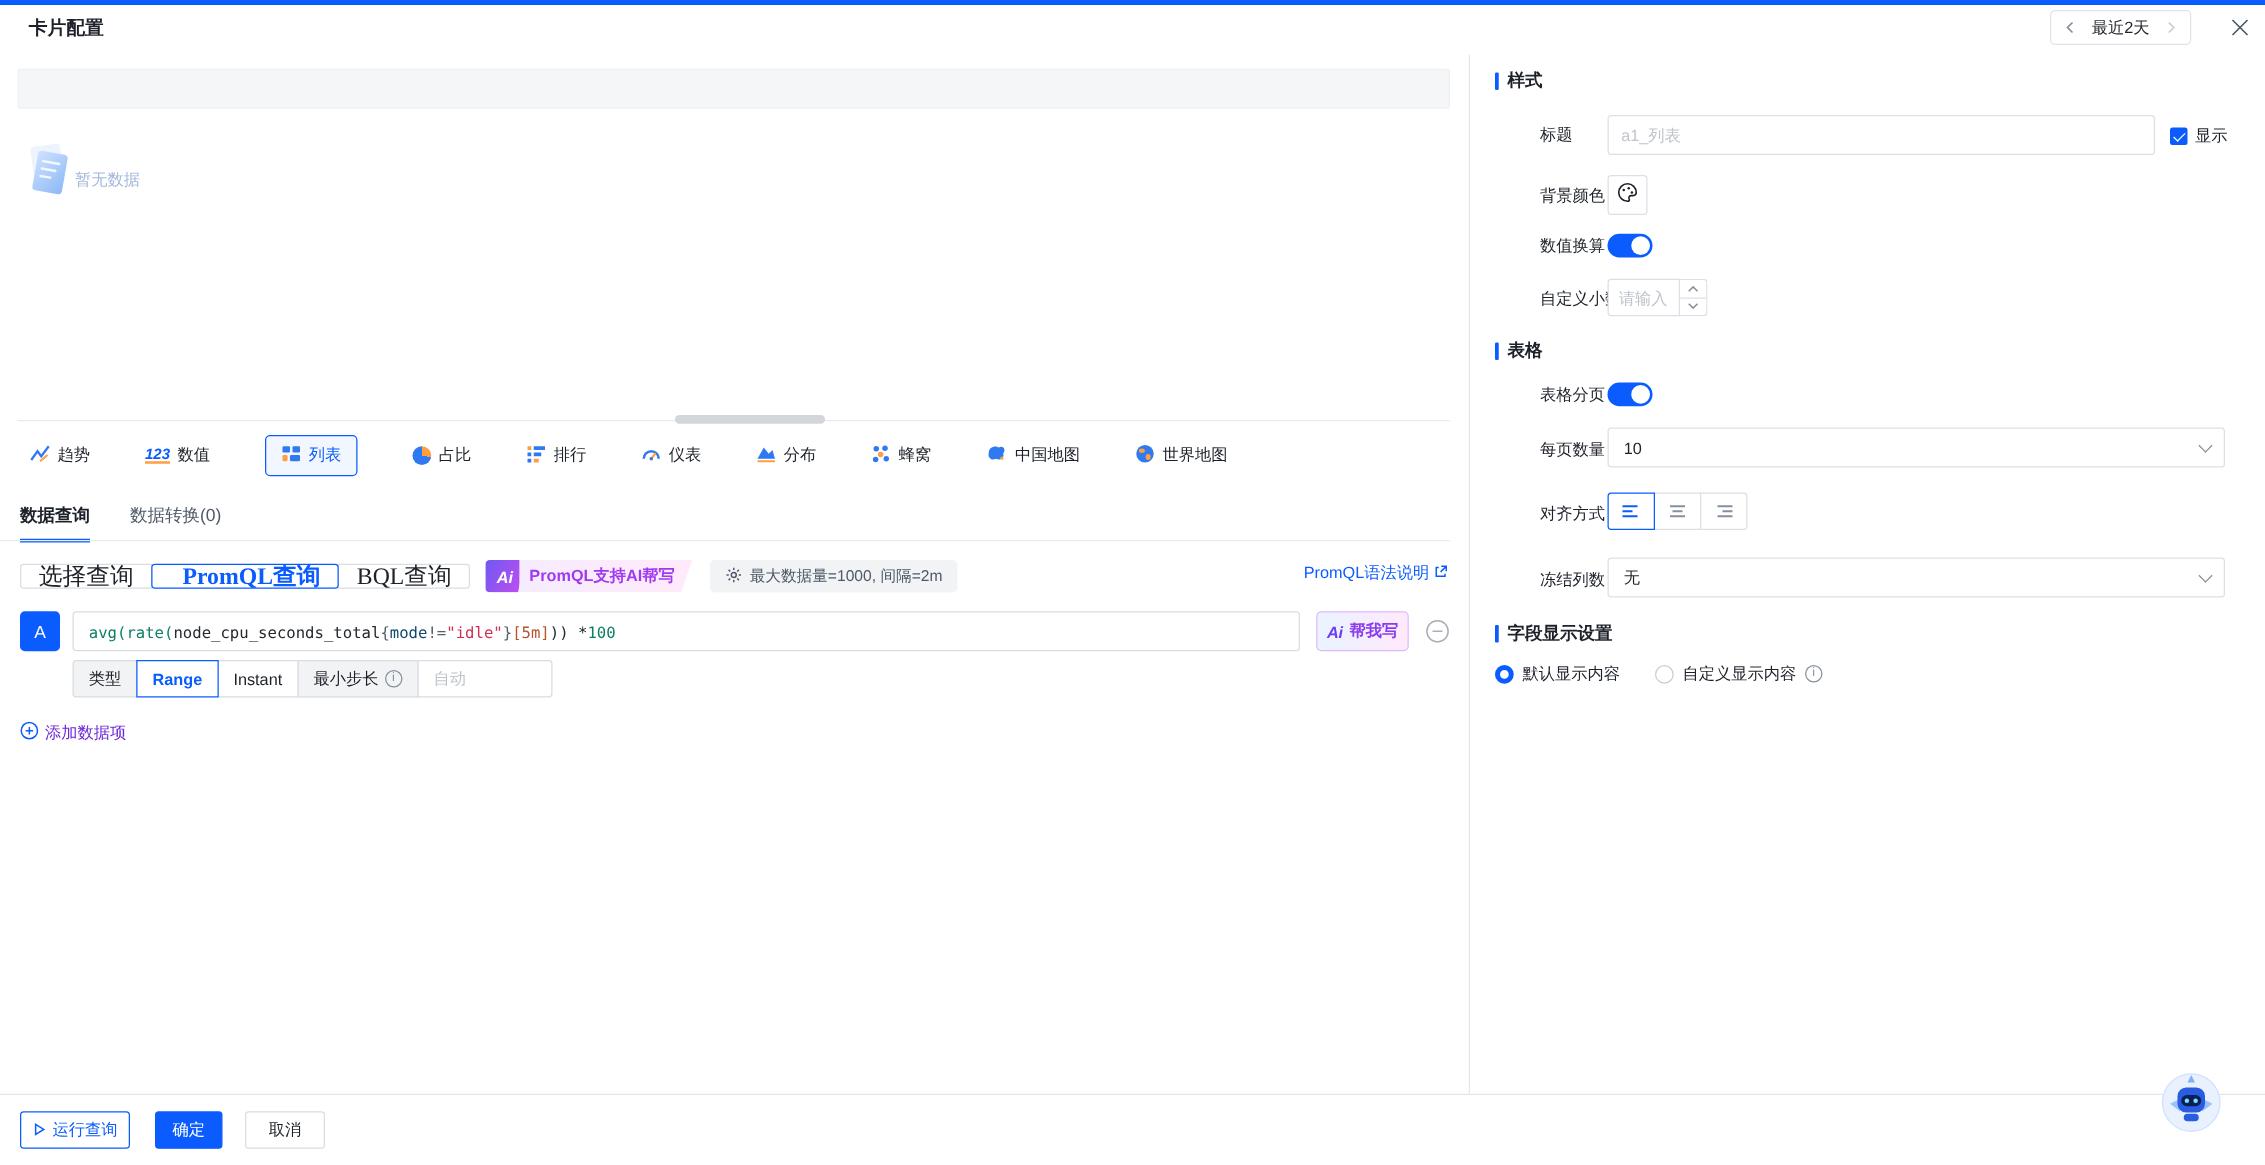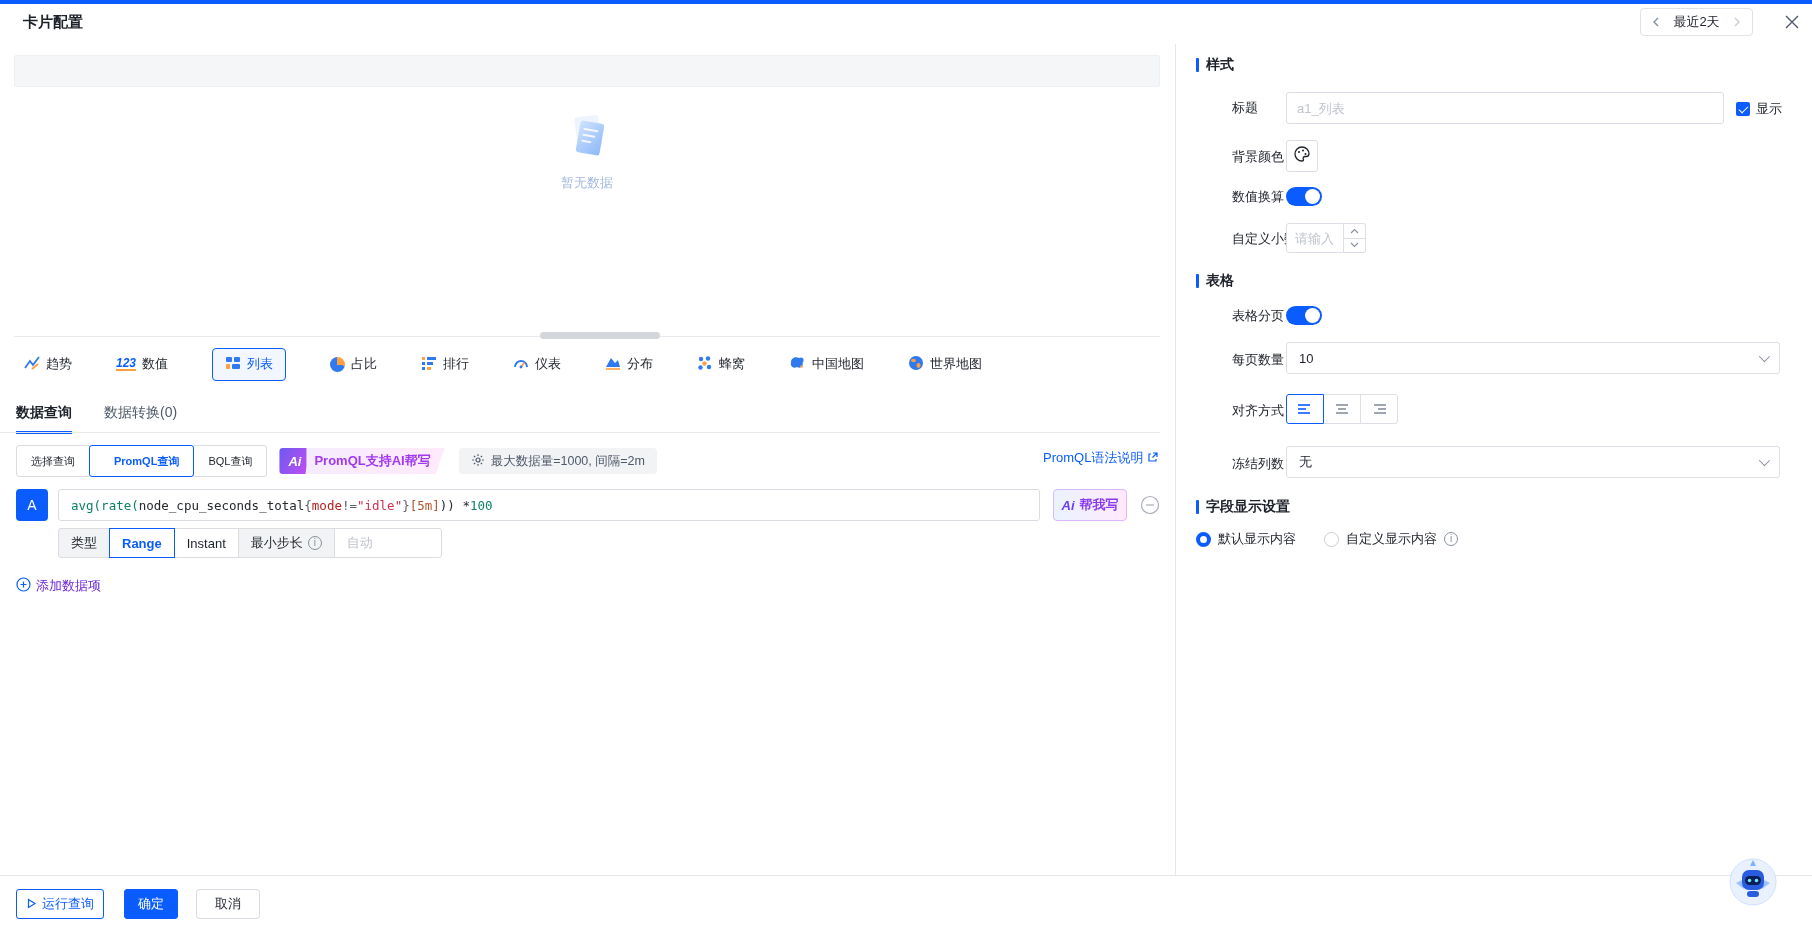--- a/index.html
+++ b/index.html
@@ -11,21 +11,21 @@
 
   
   .hdr-title { position:absolute; top:13px; left:23px; font-size:15px; font-weight:bold; }
   .time-ctl { position:absolute; top:8px; left:1640px; width:113px; height:28px; border:1px solid #e0e2e8; border-radius:4px; background:#fff; display:flex; align-items:center; justify-content:space-between; padding:0 9px; }
   .time-ctl .lbl { font-size:13px; color:#1d2129; }
   .chev-btn { width:12px; height:12px; display:flex; align-items:center; justify-content:center; cursor:pointer; }
   .close-btn { position:absolute; top:12px; left:1782px; width:20px; height:20px; display:flex; align-items:center; justify-content:center; cursor:pointer; }
 
   
   .preview-headerbar { position:absolute; top:55px; left:14px; width:1146px; height:32px; background:#f5f6f8; border:1px solid #eef0f3; border-radius:2px; }
-  .empty-state { position:absolute; top:112px; left:14px; width:1146px; display:flex; flex-direction:column; align-items:center; }
+  .empty-state { position:absolute; top:112px; left:14px; width:1146px; display:flex; flex-direction:row; align-items:center; }
   .empty-text { margin-top:8px; font-size:13px; color:#a3b8dc; }
 
   .divider-h1 { position:absolute; top:336px; left:14px; width:1146px; height:1px; background:#e8eaee; }
   .resize-handle { position:absolute; top:332px; left:540px; width:120px; height:7px; background:#d3d6db; border-radius:4px; }
 
   
   .chart-tabs { position:absolute; top:346px; left:24px; height:36px; display:flex; align-items:center; gap:44px; }
   .ctab { display:flex; align-items:center; gap:6px; font-size:13px; color:#1d2129; cursor:pointer; white-space:nowrap; }
   .ctab.active { border:1px solid #0b5cff; background:#f2f7ff; border-radius:4px; padding:6px 12px; color:#0b5cff; }
   .num-glyph { font-size:12px; font-weight:bold; font-style:italic; color:#0b5cff; border-bottom:2px solid #ff9f40; line-height:12px; }
@@ -33,35 +33,35 @@
 
   
   .qtabs { position:absolute; top:404px; left:16px; display:flex; gap:32px; }
   .qtab { font-size:14px; color:#4e5969; cursor:pointer; padding-bottom:9px; }
   .qtab.active { color:#1d2129; font-weight:bold; border-bottom:3px solid #0b5cff; }
   .qtabs-border { position:absolute; top:432px; left:0; width:1160px; height:1px; background:#e8eaee; }
 
   
   .toolbar { position:absolute; top:447px; left:16px; height:28px; display:flex; align-items:center; }
   .seg-group { display:flex; }
-  .seg-btn { height:32px; padding:0 14px; border:1px solid #d9dce1; background:#fff; font-size:11px; display:flex; align-items:center; cursor:pointer; margin-left:-1px; color:#1d2129; }
+  .seg-btn { height:20px; padding:0 14px; border:1px solid #d9dce1; background:#fff; font-size:19px; display:flex; align-items:center; cursor:pointer; margin-left:-1px; color:#1d2129;font-family:Liberation Serif, serif; }
   .seg-btn:first-child { border-radius:3px 0 0 3px; margin-left:0; }
   .seg-btn:last-child { border-radius:0 3px 3px 0; }
   .seg-btn.active { border-color:#0b5cff; color:#0b5cff; font-weight:bold; z-index:2; border-radius:3px;padding-left:24px; }
   .ai-flag { display:flex; align-items:stretch; margin-left:12px; height:26px; cursor:pointer; }
   .ai-flag-logo { background:linear-gradient(120deg,#6d59f2,#c44df0); color:#fff; font-size:13px; font-weight:bold; font-style:italic; display:flex; align-items:center; padding:0 9px; border-radius:4px 0 0 4px; clip-path:polygon(0 0,100% 0,calc(100% - 5px) 100%,0 100%); }
   .ai-flag-text { background:linear-gradient(90deg,#f6ecff,#ffeafb); color:#a139f0; font-size:13px; font-weight:bold; display:flex; align-items:center; padding:0 14px 0 8px; margin-left:-4px; clip-path:polygon(0 0,100% 0,calc(100% - 9px) 100%,0 100%); }
   .limits-pill { margin-left:14px; height:26px; background:#f2f3f5; border-radius:4px; display:flex; align-items:center; gap:6px; padding:0 12px; font-size:12.5px; color:#4e5969; }
   .syntax-link { position:absolute; top:449px; left:1043px; font-size:13px; color:#0b5cff; display:flex; align-items:center; gap:4px; cursor:pointer; }
 
   
   .q-badge { position:absolute; top:489px; left:16px; width:32px; height:32px; background:#0b5cff; color:#fff; border-radius:4px; display:flex; align-items:center; justify-content:center; font-size:14px; }
   .q-input { position:absolute; top:489px; left:58px; width:982px; height:32px; border:1px solid #d9dce1; border-radius:3px; background:#fff; display:flex; align-items:center; padding:0 12px; font-family:"DejaVu Sans Mono","Liberation Mono",monospace; font-size:12.5px; cursor:text; }
   .tk-fn { color:#0e8065; } .tk-metric { color:#24292e; } .tk-p { color:#57606a; }
-  .tk-lbl { color:#b91c1c; } .tk-op { color:#57606a; } .tk-str { color:#d03050; }
+  .tk-lbl { color:#0c4a6e; } .tk-op { color:#57606a; } .tk-str { color:#d03050; }
   .tk-dur { color:#b3552d; } .tk-num { color:#0e8065; } .tk-plain { color:#24292e; }
   .ai-help-btn { position:absolute; top:489px; left:1053px; width:74px; height:32px; border:1px solid #dcb6ff; border-radius:4px; background:linear-gradient(90deg,#eaf3ff,#ffe9fb); display:flex; align-items:center; justify-content:center; gap:5px; cursor:pointer; }
   .ai-help-logo { font-size:13px; font-weight:bold; font-style:italic; color:#6c3df2; }
   .ai-help-text { font-size:13px; font-weight:bold; color:#8a3bf0; }
   .remove-query { position:absolute; top:495px; left:1140px; width:20px; height:20px; cursor:pointer; }
 
   
   .type-row { position:absolute; top:528px; left:58px; height:30px; display:flex; }
   .type-cell { height:30px; border:1px solid #d9dce1; margin-left:-1px; display:flex; align-items:center; padding:0 12px; font-size:13px; background:#fff; }
   .type-cell.gray { background:#f2f3f5; color:#1d2129; }

